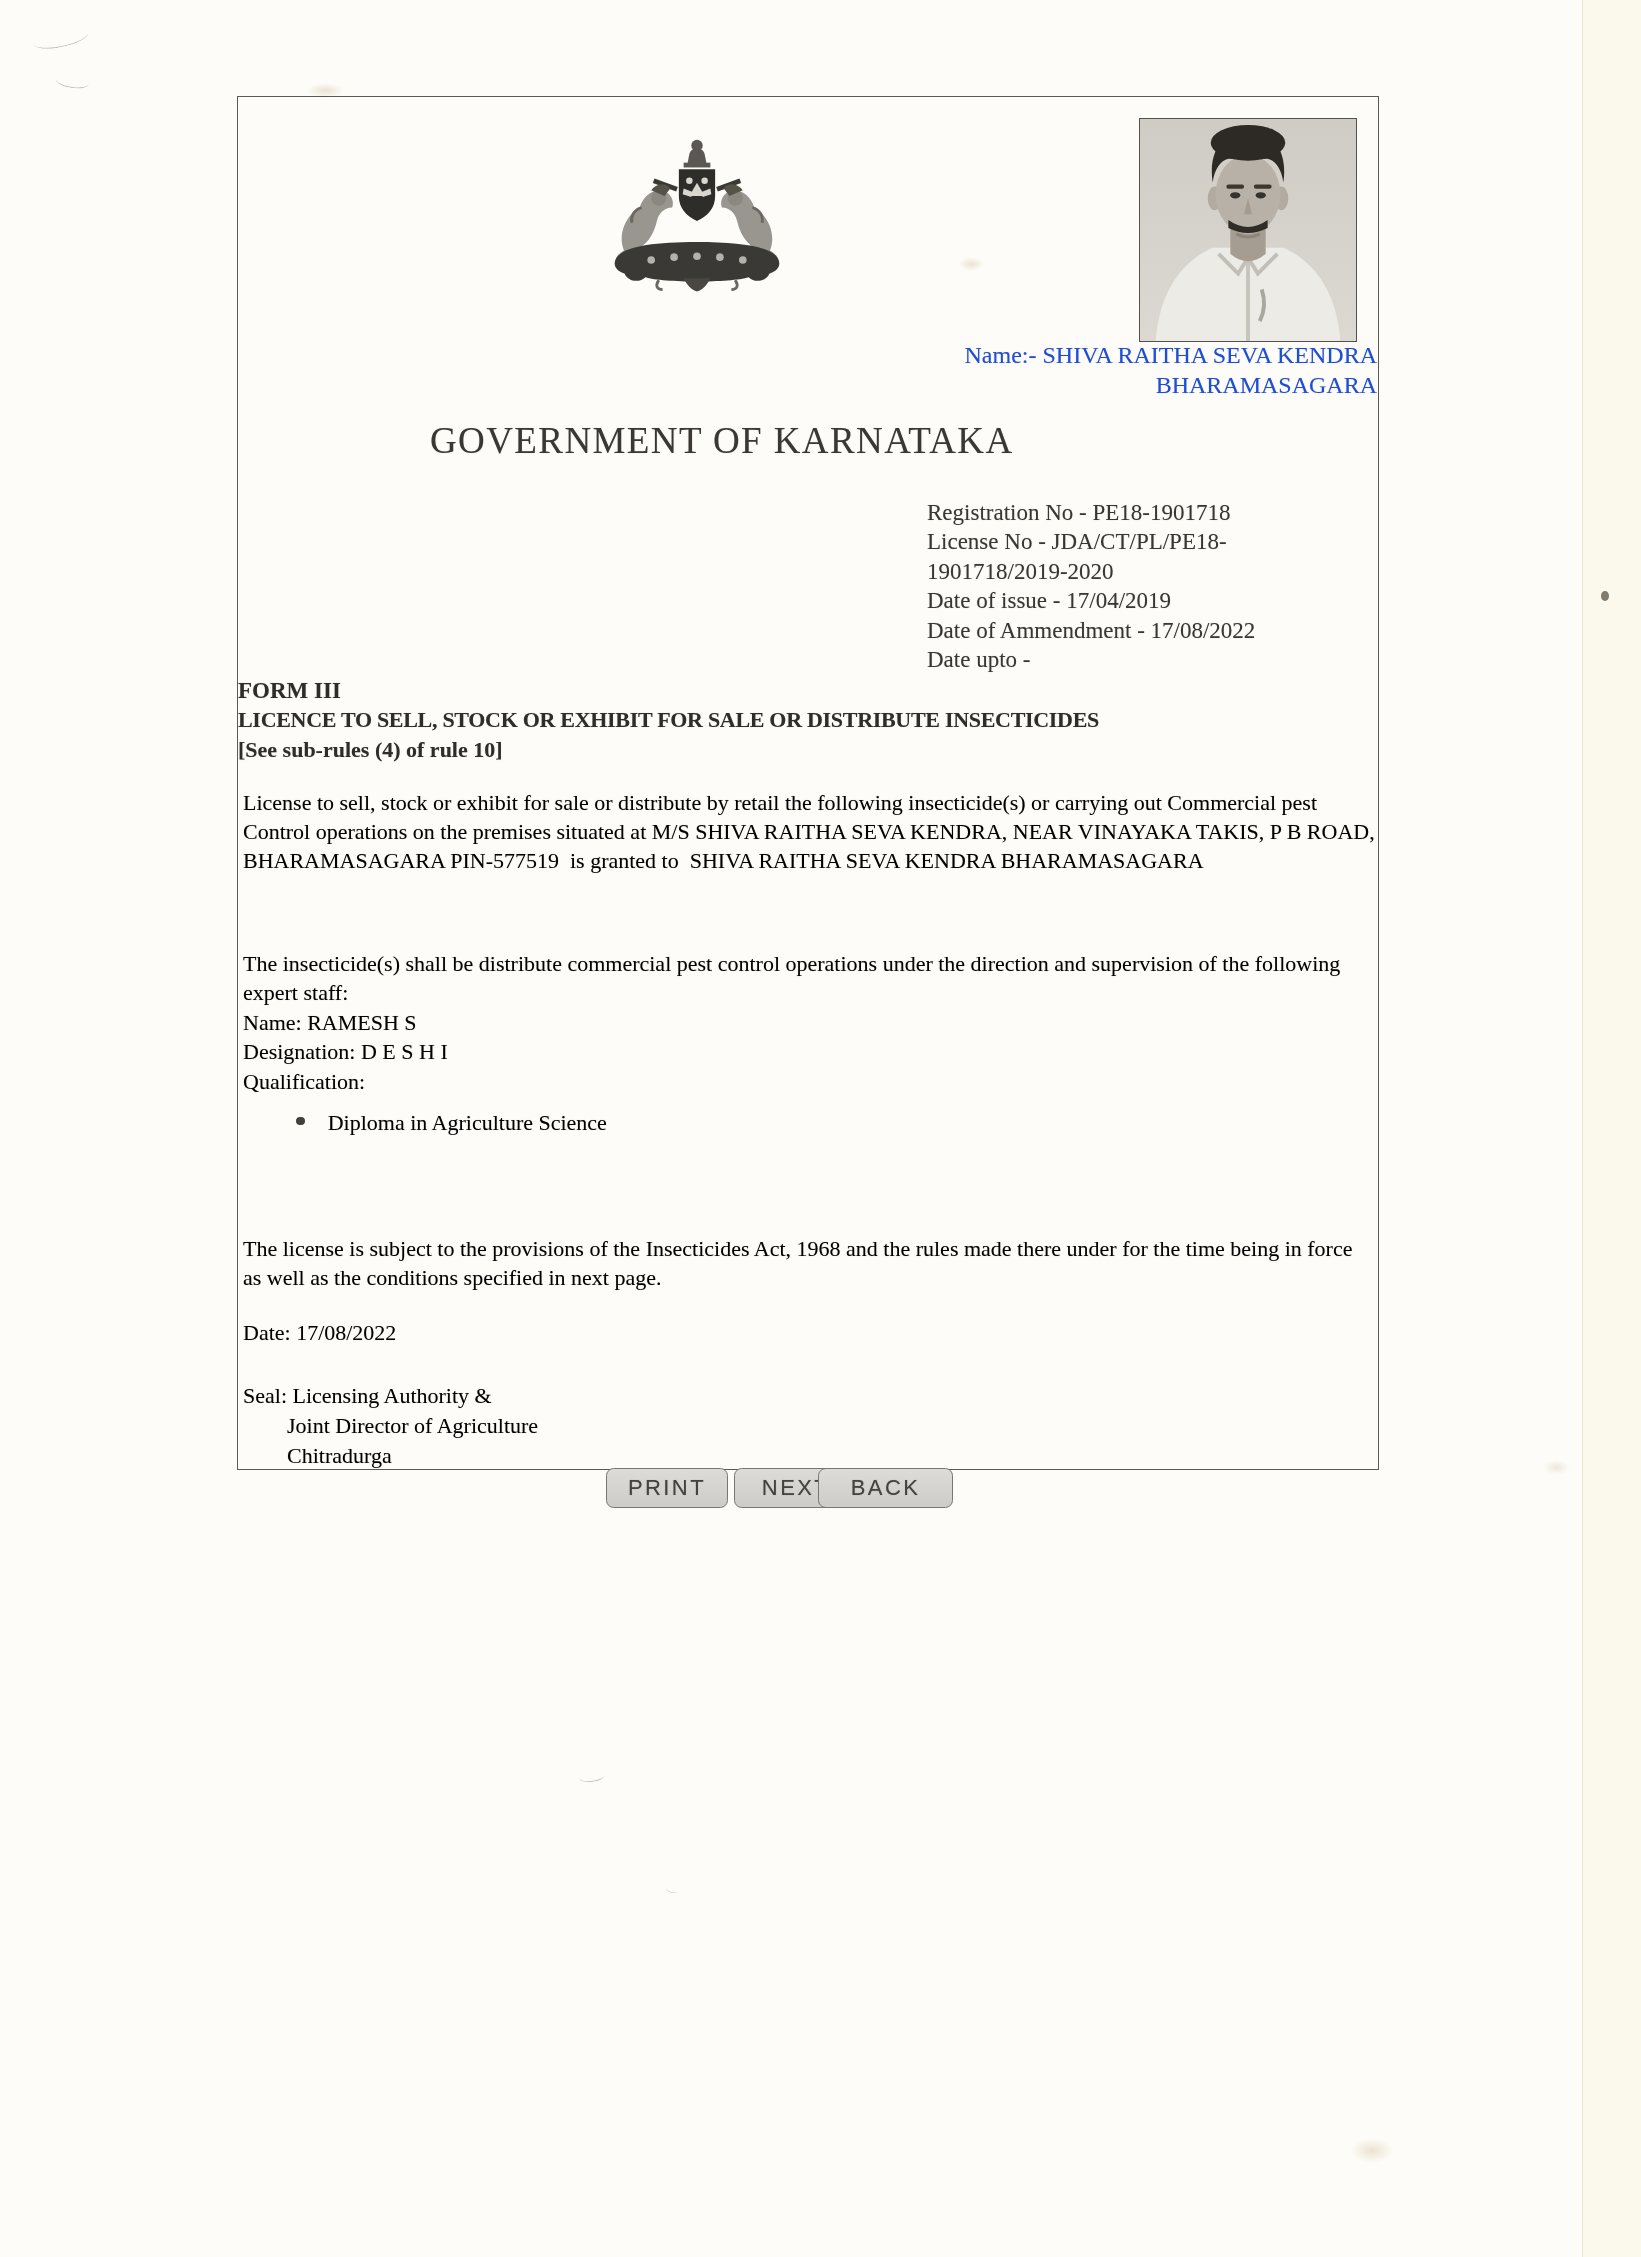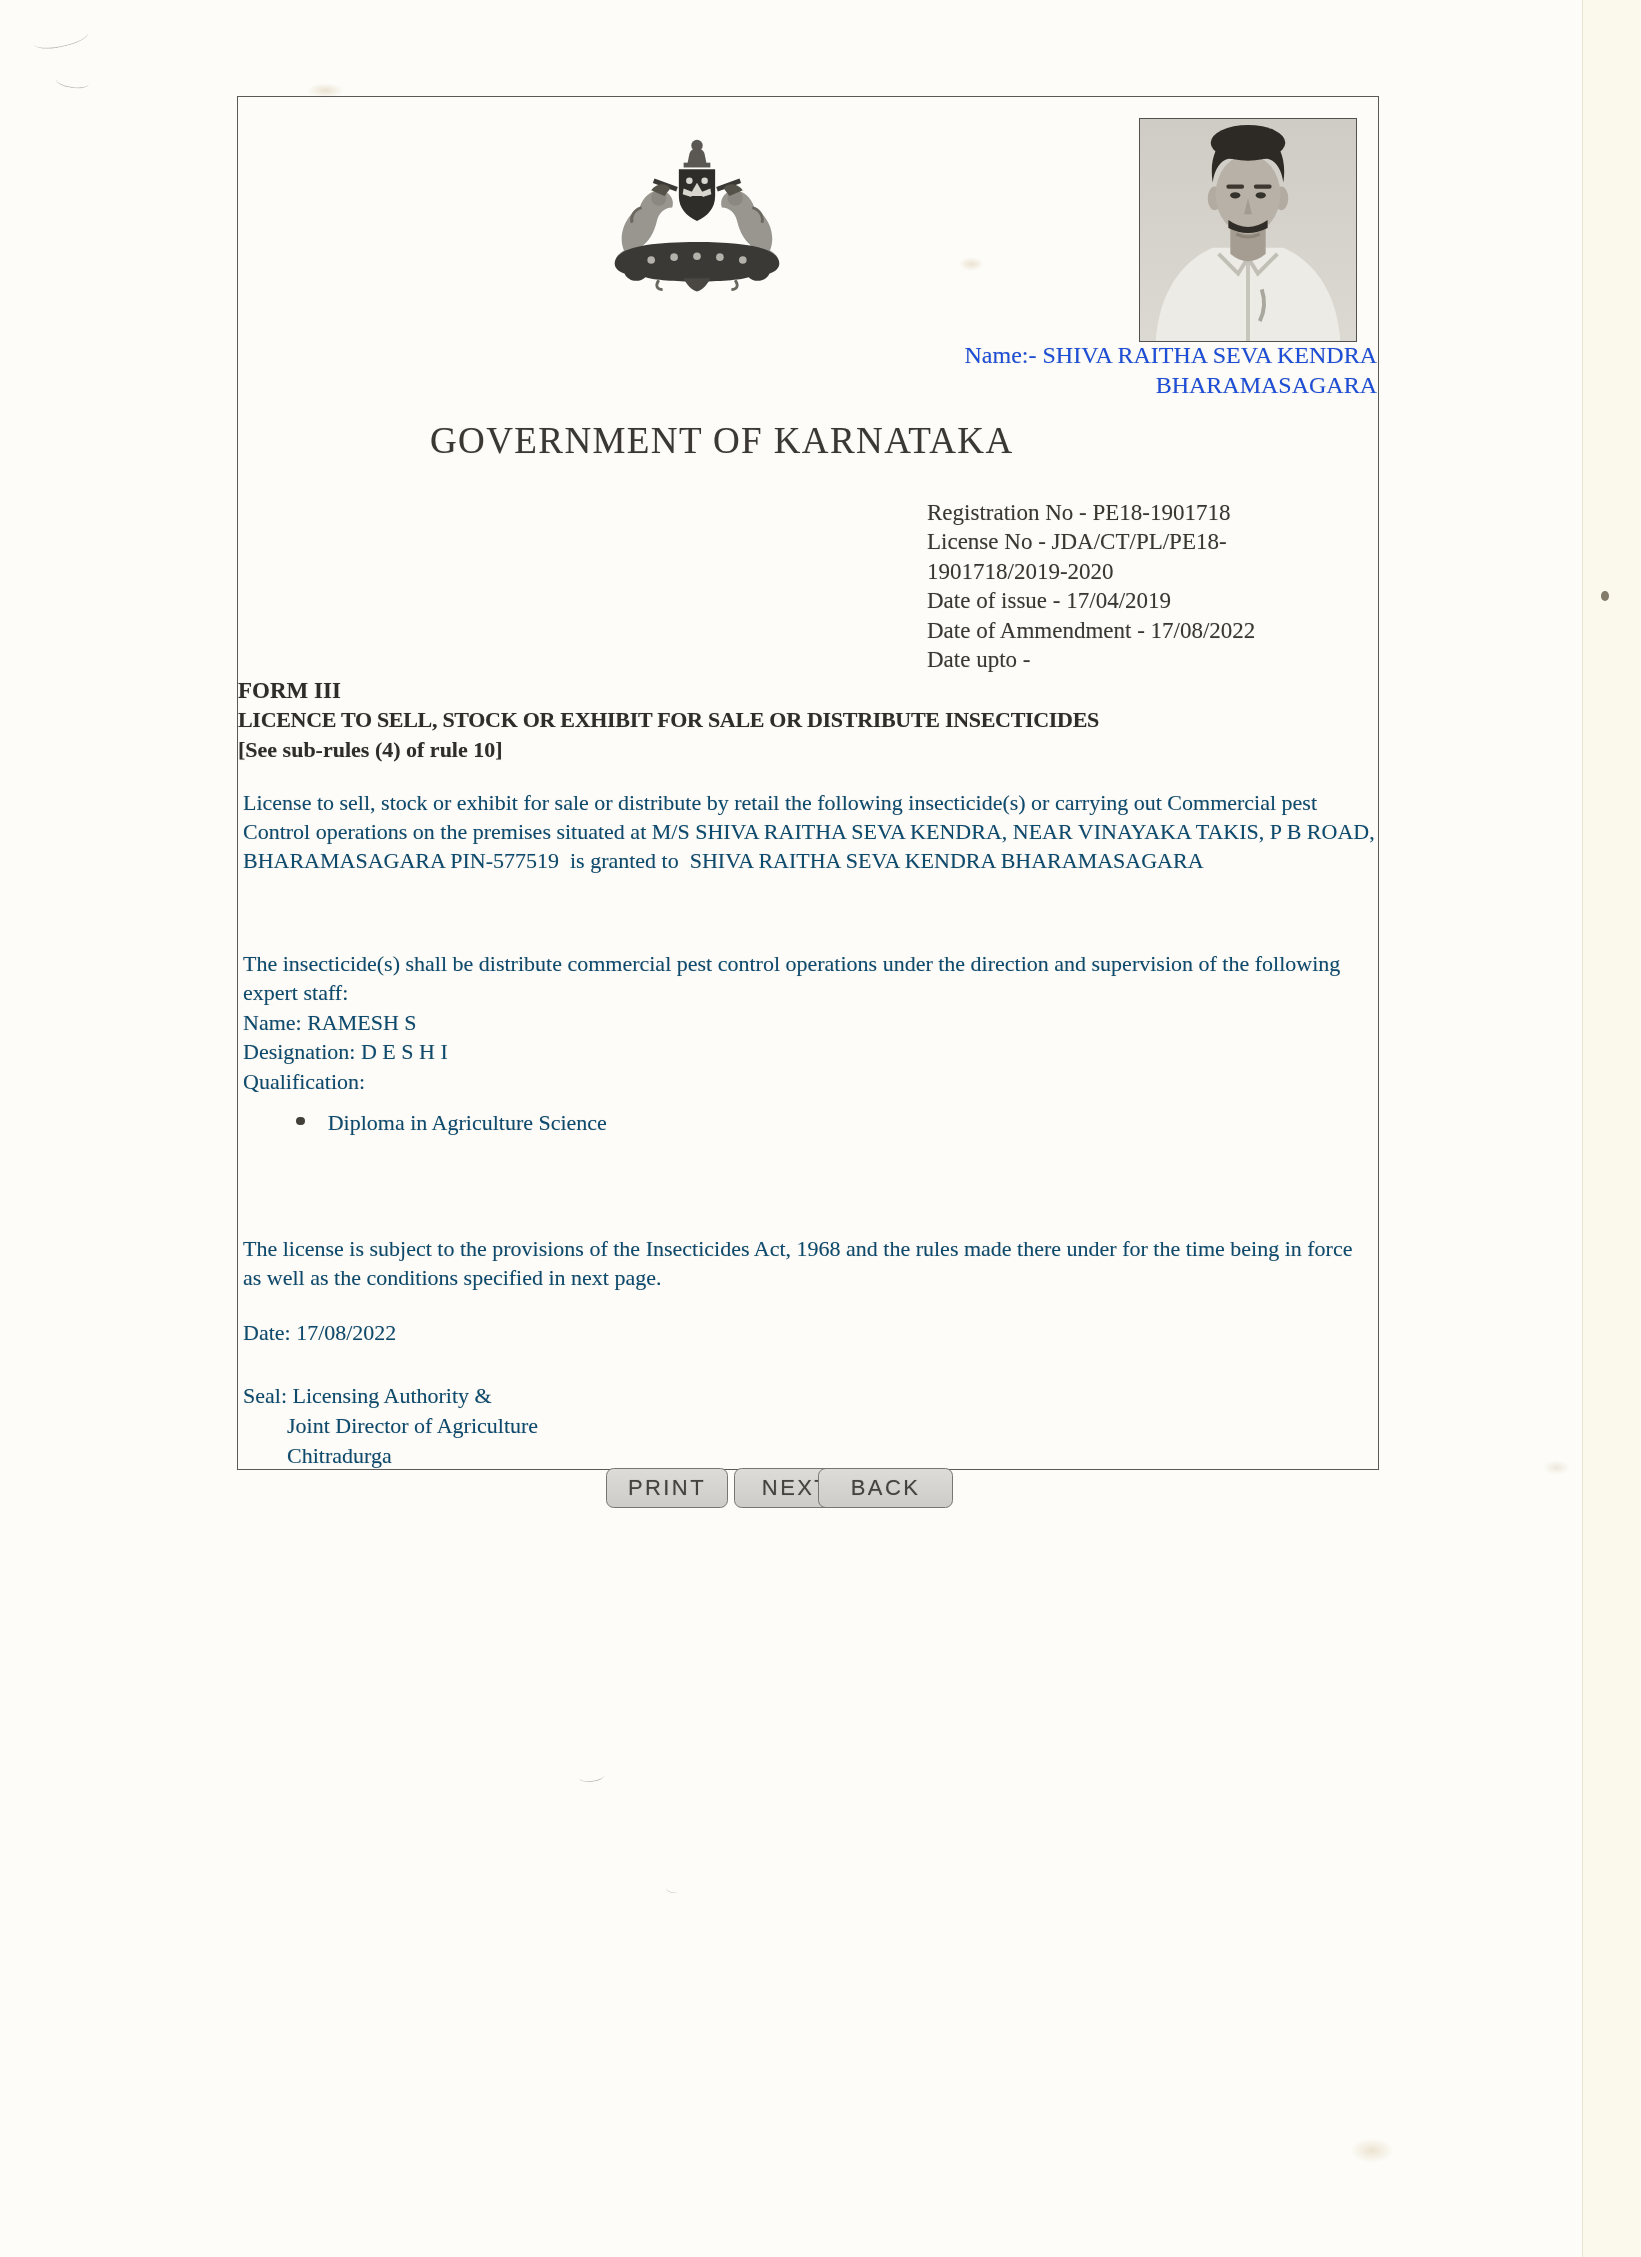--- a/index.html
+++ b/index.html
@@ -34,21 +34,21 @@
   }
   .reg-block{
     left:927px;top:498px;width:459px;
     font-size:23px;line-height:29.4px;color:#3a3731;
   }
   .reg-block span{display:block;}
   .headings{left:238px;top:676px;width:966px;text-align:left;color:#2f2d29;}
   .headings .h1{font-weight:bold;font-size:23px;line-height:29px;white-space:nowrap;}
   .headings .h2{font-weight:bold;font-size:22px;line-height:30px;white-space:nowrap;letter-spacing:-0.3px;}
   .headings .h3{font-weight:bold;font-size:22px;line-height:30px;white-space:nowrap;}
-  .para{font-size:22px;line-height:29px;color:#0c4a6e;}
+  .para{font-size:22px;line-height:29px;color:#000000;}
   .p-grant{left:243px;top:788px;width:1132px;white-space:pre-wrap;}
   .p-staff{left:243px;top:949px;width:1135px;white-space:pre-line;line-height:29.4px;}
   .bullet-row{left:296px;top:1108px;display:flex;align-items:baseline;}
   .bullet-dot{width:8.7px;height:8.7px;border-radius:50%;background:#43403a;margin-right:23px;position:relative;top:-4.8px;}
   .p-provisions{left:243px;top:1234px;width:1132px;}
   .p-date{left:243px;top:1318px;width:579px;}
   .p-seal{left:243px;top:1381px;width:676px;white-space:pre-wrap;line-height:30px;}
   
   .emblem{position:absolute;left:592px;top:135px;width:210px;height:174px;}
   

